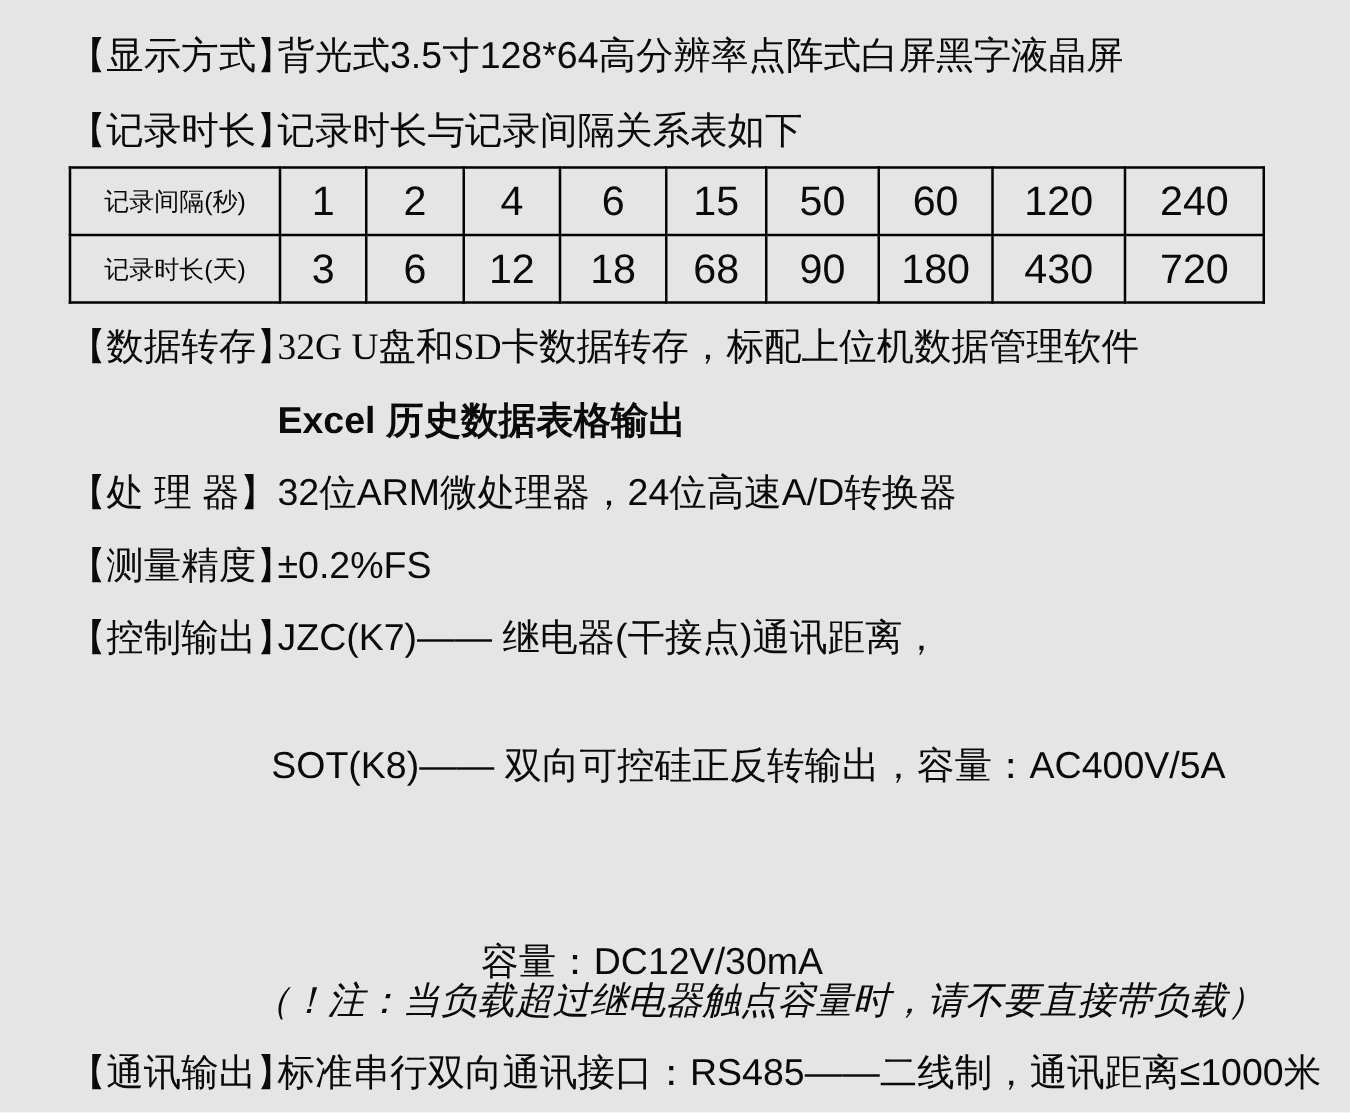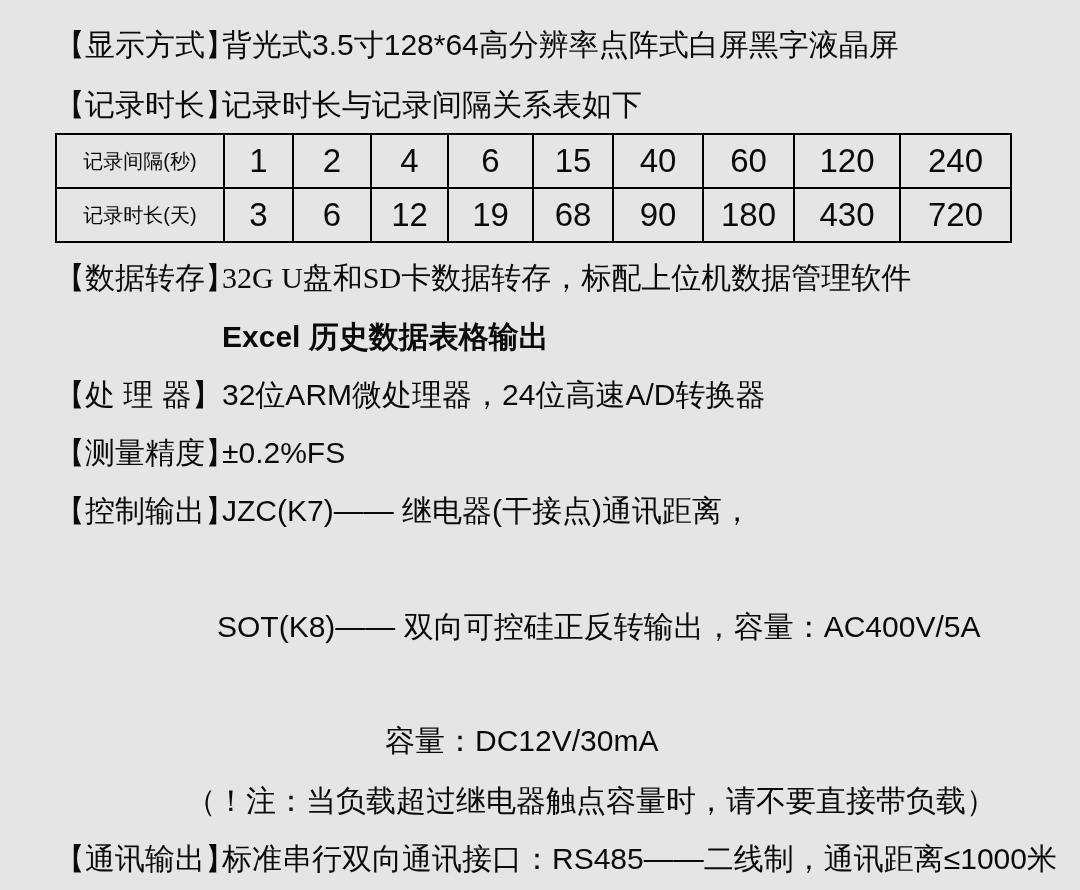--- a/index.html
+++ b/index.html
@@ -28,24 +28,24 @@
     vertical-align: top;
   }
   .l1  { top: 24px;  left: 55px; }
   .l2  { top: 84px;  left: 55px; }
   .l3  { top: 257px; left: 55px; font-family: Liberation Serif, serif; }
   .l4  { top: 316px; left: 222px; font-weight: bold; }
   .l5  { top: 374px; left: 55px; }
   .l6  { top: 432px; left: 55px; }
   .l7  { top: 490px; left: 55px; }
   .l8  { top: 548px; left: 385px; }
-  .l9  { top: 606px; left: 217px; }
+  .l9  { top: 592px; left: 217px; }
   .l10 { top: 664px; left: 217px; }
-  .l11 { top: 720px; left: 385px; text-align: right; }
-  .l12 { top: 780px; left: 186px; }
+  .l11 { top: 749px; left: 385px; text-align: right; }
+  .l12 { top: 780px; left: 202px; font-style: italic; }
   .l13 { top: 838px; left: 55px; }
 
   table.rec {
     position: absolute;
     top: 133px;
     left: 55px;
     width: 957px;
     border-collapse: collapse;
     table-layout: fixed;
   }
@@ -90,31 +90,31 @@
         <col style="width:111px">
     </colgroup>
     <tbody>
         <tr>
       <td class="hdr">记录间隔(秒)</td>
       <td>1</td>
       <td>2</td>
       <td>4</td>
       <td>6</td>
       <td>15</td>
-      <td>40</td>
+      <td>50</td>
       <td>60</td>
       <td>120</td>
       <td>240</td>
     </tr>
     <tr>
       <td class="hdr">记录时长(天)</td>
       <td>3</td>
       <td>6</td>
       <td>12</td>
-      <td>19</td>
+      <td>18</td>
       <td>68</td>
       <td>90</td>
       <td>180</td>
       <td>430</td>
       <td>720</td>
     </tr>
   </tbody>
     </table>
 
   <div class="line l3">

